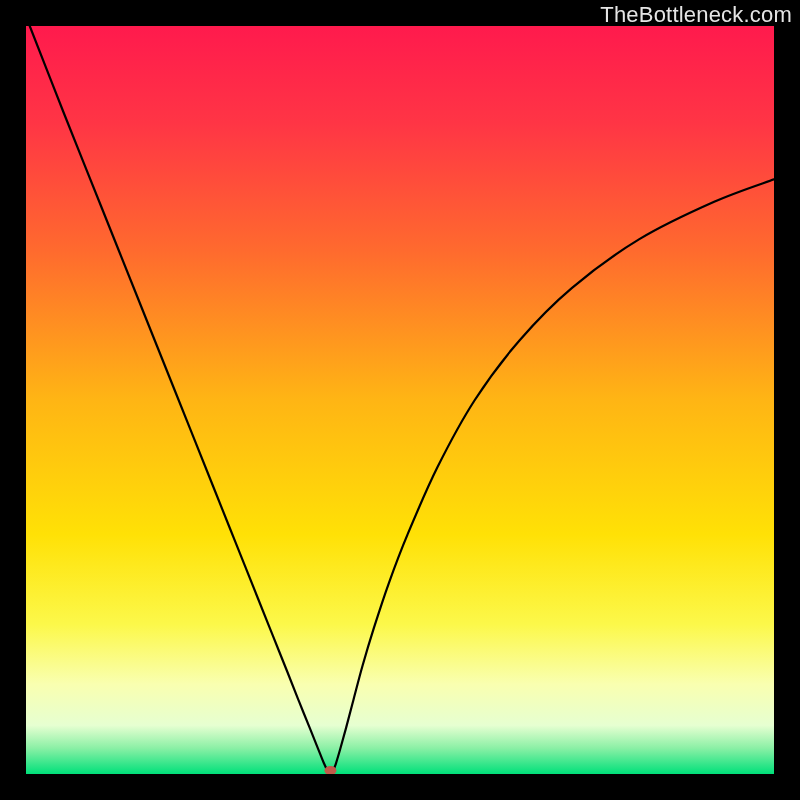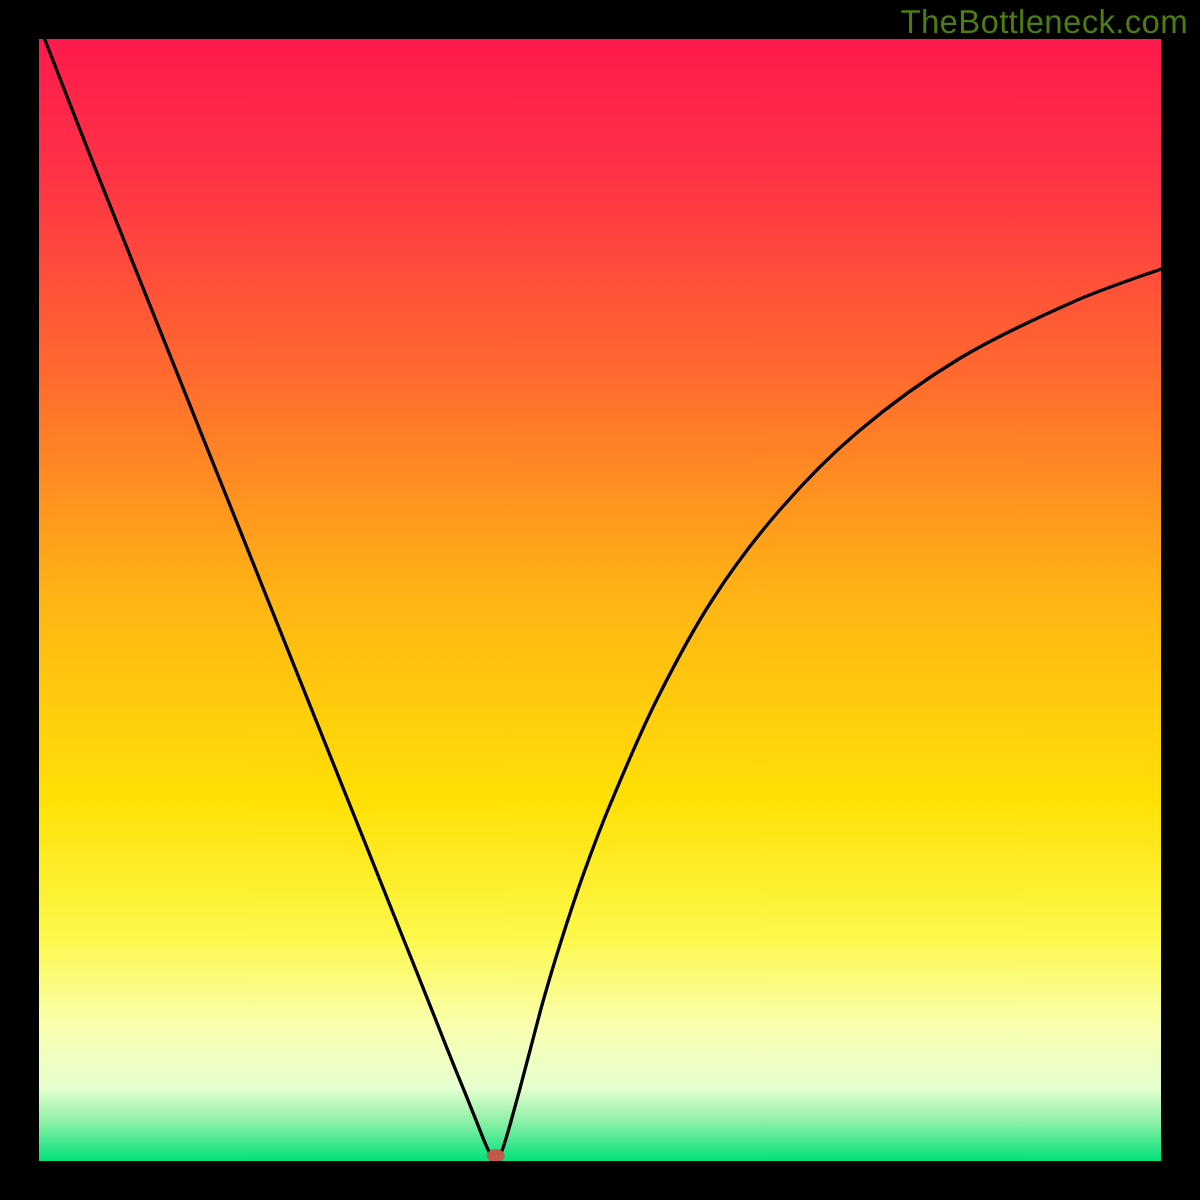--- a/index.html
+++ b/index.html
@@ -22,21 +22,21 @@
   .plot {
     position: absolute;
     left: 0; top: 0;
     width: 748px;
     height: 748px;
   }
   .attribution {
     position: absolute;
     top: 2px;
     right: 8px;
-    color: #4d7c0f;
+    color: #e5e5e5;
     font-size: 22px;
     font-weight: 500;
     letter-spacing: 0.2px;
     font-family: Arial, Helvetica, sans-serif;
   }
   svg { display: block; }
 </style>
 </head>
 <body>
 

